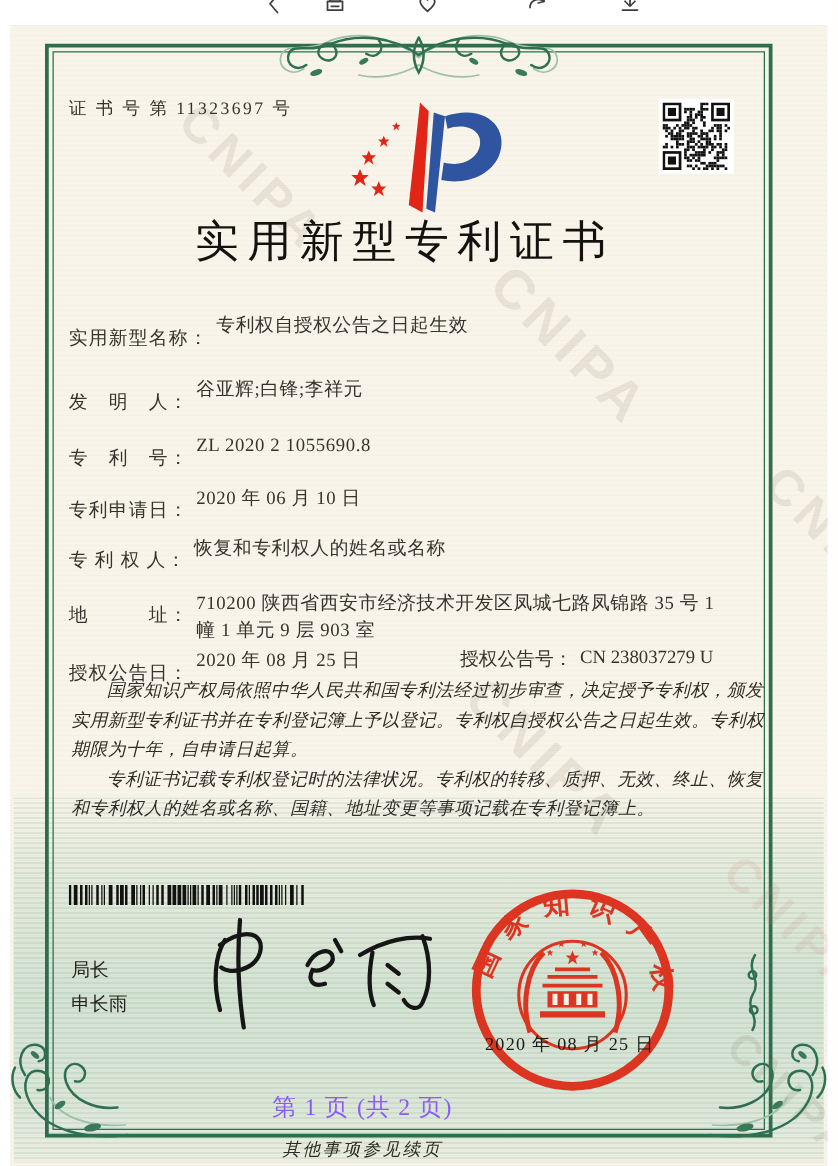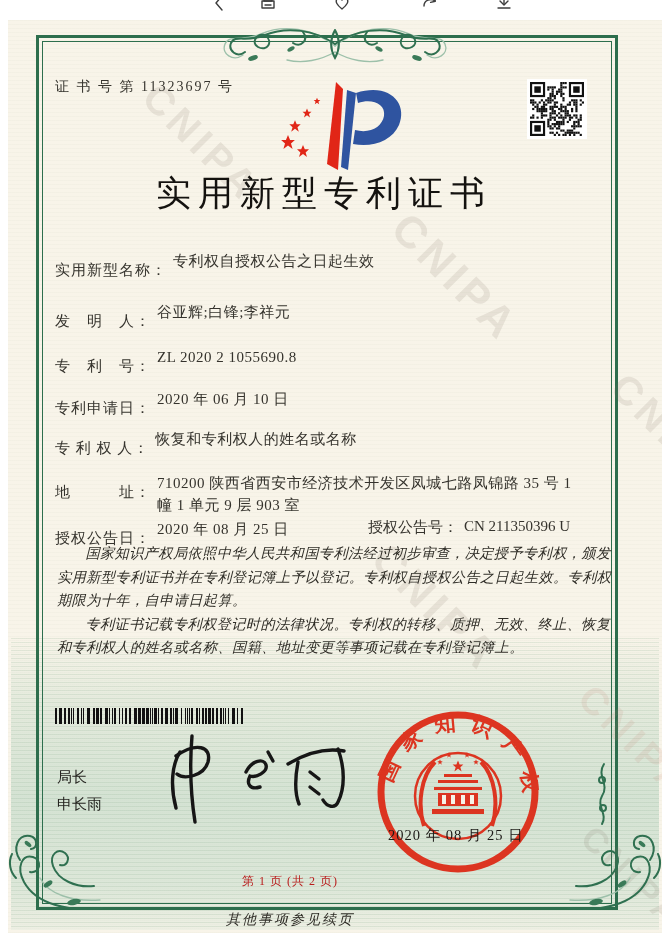--- a/index.html
+++ b/index.html
@@ -36,21 +36,21 @@
 
   .paras{position:absolute;left:49px;top:522px;width:558px;font-size:14.2px;line-height:23.5px;color:#2e2c26;font-style:italic;}
   .paras p{margin:0;text-indent:2em;letter-spacing:0.4px;}
 
   .barcode{position:absolute;left:47px;top:688px;width:190px;height:16px;}
   .signer{position:absolute;left:49px;top:743px;font-family:"Liberation Sans","DejaVu Sans",sans-serif;
     font-weight:400;font-size:15px;color:#24231f;line-height:27px;}
   .signature{position:absolute;left:142px;top:712px;}
   .seal{position:absolute;left:364px;top:686px;width:172px;height:172px;}
   .seal-date{position:absolute;left:380px;top:806px;width:150px;font-size:14.5px;color:#1c1a17;letter-spacing:1px;z-index:3;}
-  .page-footer{position:absolute;left:172px;top:853px;width:220px;text-align:center;font-size:12px;color:#b91c1c;letter-spacing:1px;}
+  .page-footer{position:absolute;left:172px;top:853px;width:220px;text-align:center;font-size:19px;color:#8b5cf6;letter-spacing:1px;}
   .cont-note{position:absolute;left:172px;top:891px;width:220px;text-align:center;font-size:14px;color:#2e2c26;font-style:italic;letter-spacing:2px;}
 
   .orn{position:absolute;z-index:2;}
   .orn path,.orn circle{fill:none;stroke:#2f7050;stroke-width:2;stroke-linecap:round;}
   .orn .lt{stroke:#9dc0aa;stroke-width:1.4;}
   .orn .fl{fill:#3a7a58;stroke:none;}
 </style>
 </head>
 <body>
 <div class="stage">
@@ -404,21 +404,21 @@
       <div class="row addr" style="top:452px">
         <span class="lab">地　　　址：</span>
         <span class="val">710200 陕西省西安市经济技术开发区凤城七路凤锦路 35 号 1 幢 1 单元 9 层 903 室</span>
       </div>
       <div class="row" style="top:498px">
         <span class="lab">授权公告日：</span>
         <span class="val">2020 年 08 月 25 日</span>
       </div>
       <div class="grant-no" style="top:498px">
         <span class="lab">授权公告号：</span>
-        <span class="val" style="margin-left:6px">CN 211350396 U</span>
+        <span class="val" style="margin-left:6px">CN 238037279 U</span>
       </div>
 
       <div class="paras">
         <p>国家知识产权局依照中华人民共和国专利法经过初步审查，决定授予专利权，颁发实用新型专利证书并在专利登记簿上予以登记。专利权自授权公告之日起生效。专利权期限为十年，自申请日起算。</p>
         <p>专利证书记载专利权登记时的法律状况。专利权的转移、质押、无效、终止、恢复和专利权人的姓名或名称、国籍、地址变更等事项记载在专利登记簿上。</p>
       </div>
 
       <svg class="barcode" viewBox="0 0 190 16" preserveAspectRatio="none">
           <rect x="0" y="0" width="2" height="16" fill="#111"></rect>
           <rect x="4" y="0" width="3" height="16" fill="#111"></rect>

